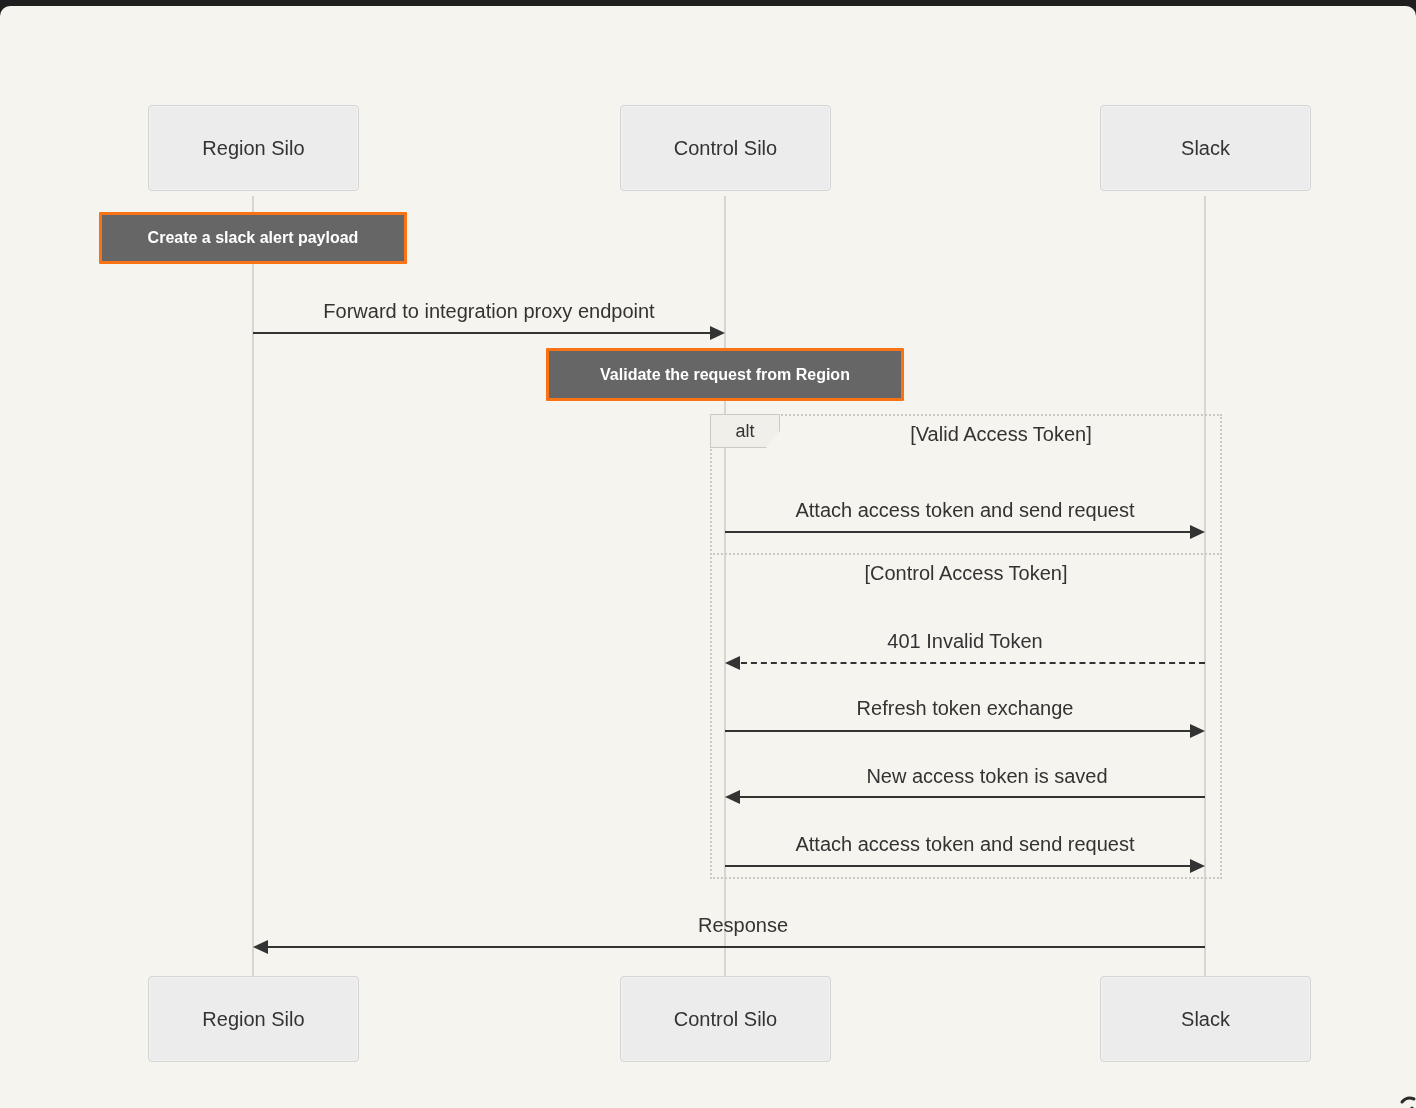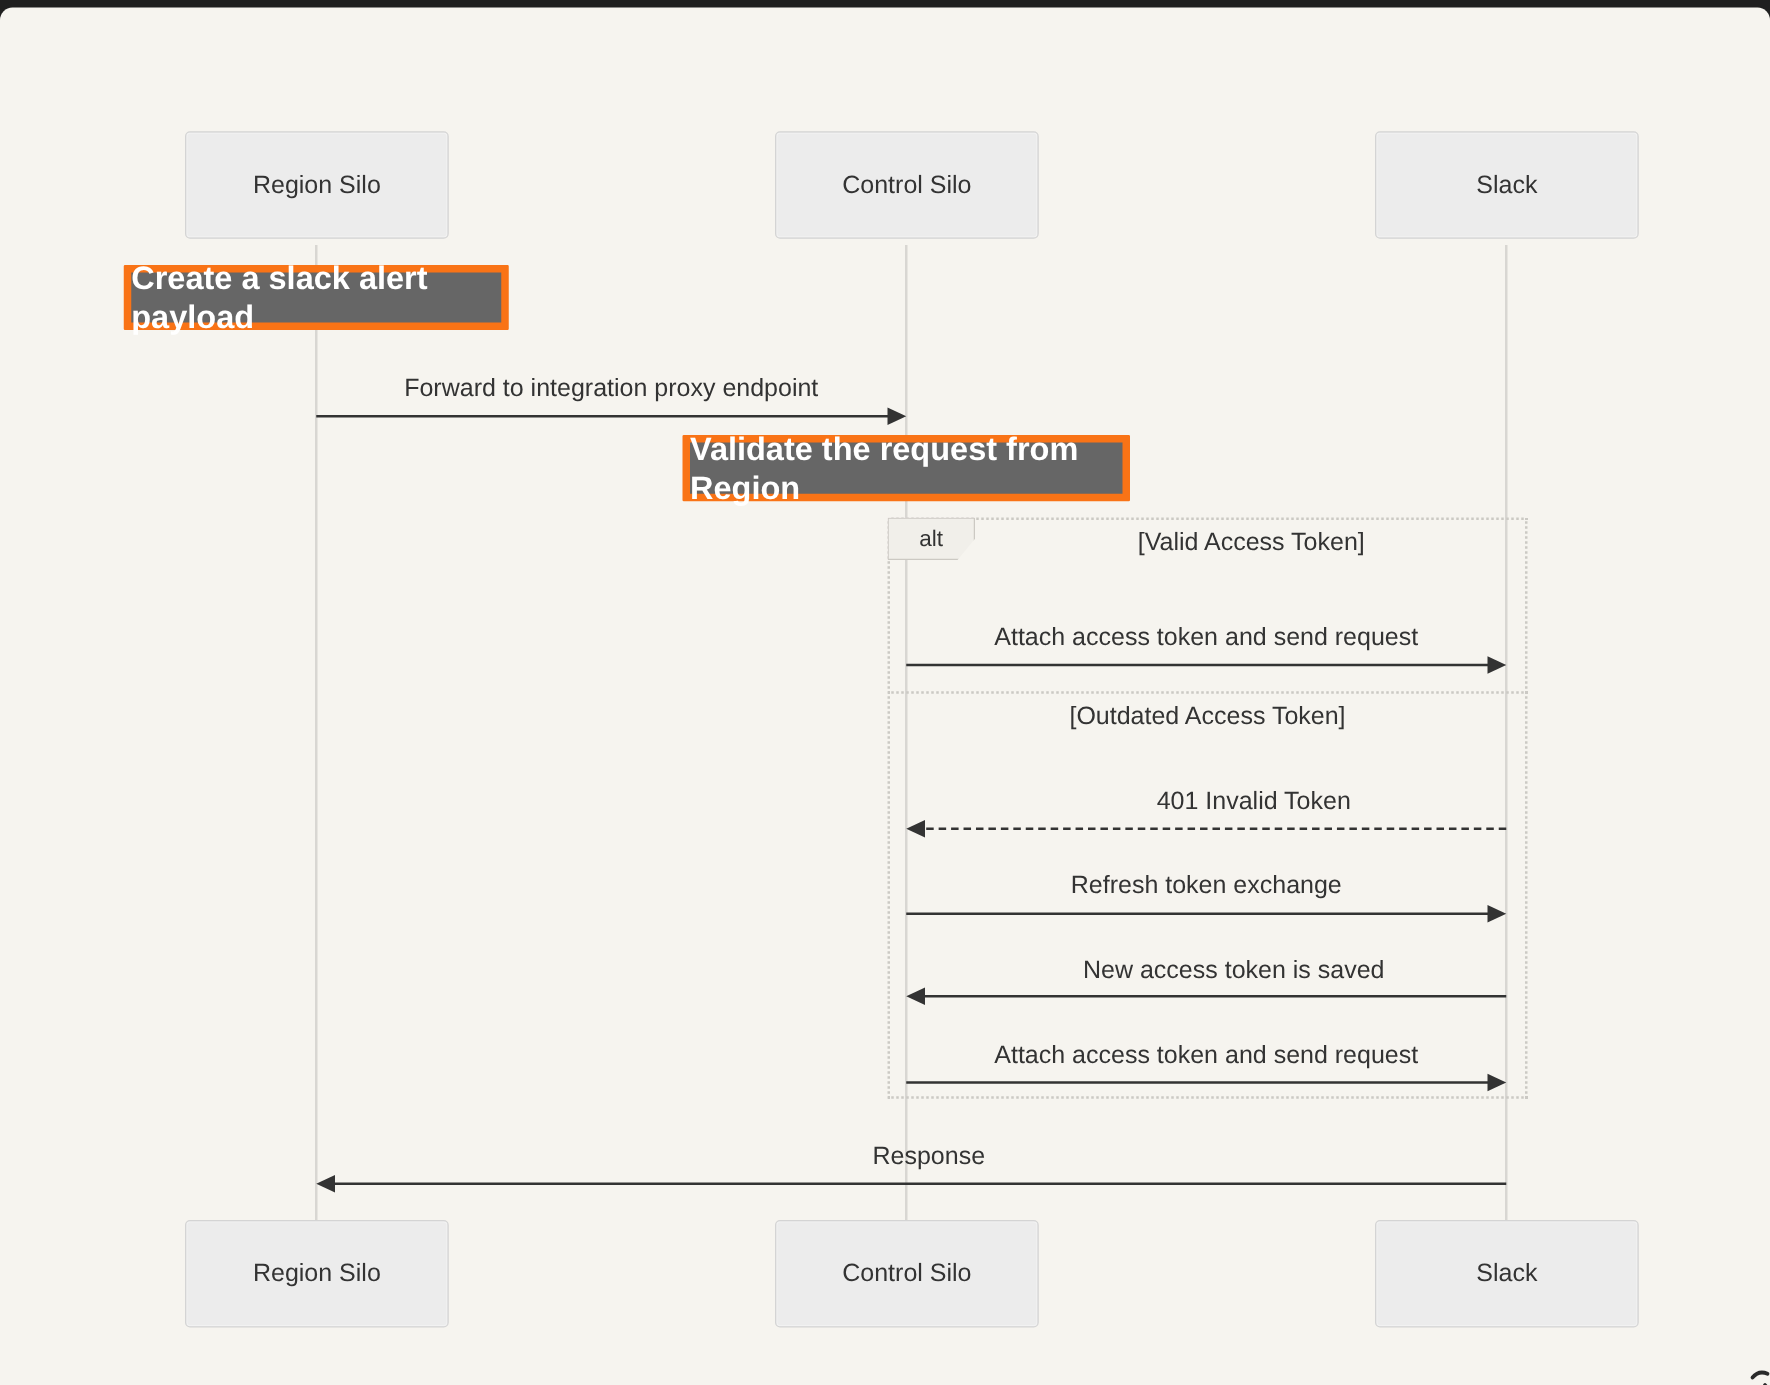--- a/index.html
+++ b/index.html
@@ -25,24 +25,24 @@
     font-size:20px; color:#333333;
     box-shadow:0 0 0 1px rgba(255,255,255,0.3) inset;
   }
   .lifeline {
     position:absolute; top:190px; height:780px; width:2px;
     background:#d8d6d2;
   }
   .note {
     position:absolute;
     background:#666666;
-    border:6px solid #f97316;
+    border:3px solid #f97316;
     color:#ffffff;
     font-weight:bold;
-    font-size:26px;
+    font-size:16px;
     display:flex; align-items:center; justify-content:center;
     border-radius:1px;
   }
   .msg-label {
     position:absolute; height:28px;
     font-size:20px; color:#333333;
     text-align:center; line-height:28px;
     white-space:nowrap;
   }
   .msg-line-solid {
@@ -122,23 +122,23 @@
 
   <div class="alt-frame"></div>
   <div class="alt-label">alt</div>
   <div class="alt-condition" style="left:780px; top:414px; width:442px;">[Valid Access Token]</div>
 
   <div class="msg-label" style="left:725px; top:490px; width:480px;">Attach access token and send request</div>
   <div class="msg-line-solid" style="left:725px; top:525px; width:474px;"></div>
   <div class="arrow-right" style="left:1190px; top:519px;"></div>
 
   <div class="alt-divider"></div>
-  <div class="alt-condition" style="left:710px; top:553px; width:512px;">[Outdated Access Token]</div>
+  <div class="alt-condition" style="left:710px; top:553px; width:512px;">[Control Access Token]</div>
 
-  <div class="msg-label" style="left:763px; top:621px; width:480px;">401 Invalid Token</div>
+  <div class="msg-label" style="left:725px; top:621px; width:480px;">401 Invalid Token</div>
   <div class="msg-line-dashed" style="left:731px; top:656px; width:474px;"></div>
   <div class="arrow-left" style="left:725px; top:650px;"></div>
 
   <div class="msg-label" style="left:725px; top:688px; width:480px;">Refresh token exchange</div>
   <div class="msg-line-solid" style="left:725px; top:724px; width:474px;"></div>
   <div class="arrow-right" style="left:1190px; top:718px;"></div>
 
   <div class="msg-label" style="left:725px; top:756px; width:480px;padding-left:44px;">New access token is saved</div>
   <div class="msg-line-solid" style="left:731px; top:790px; width:474px;"></div>
   <div class="arrow-left" style="left:725px; top:784px;"></div>

